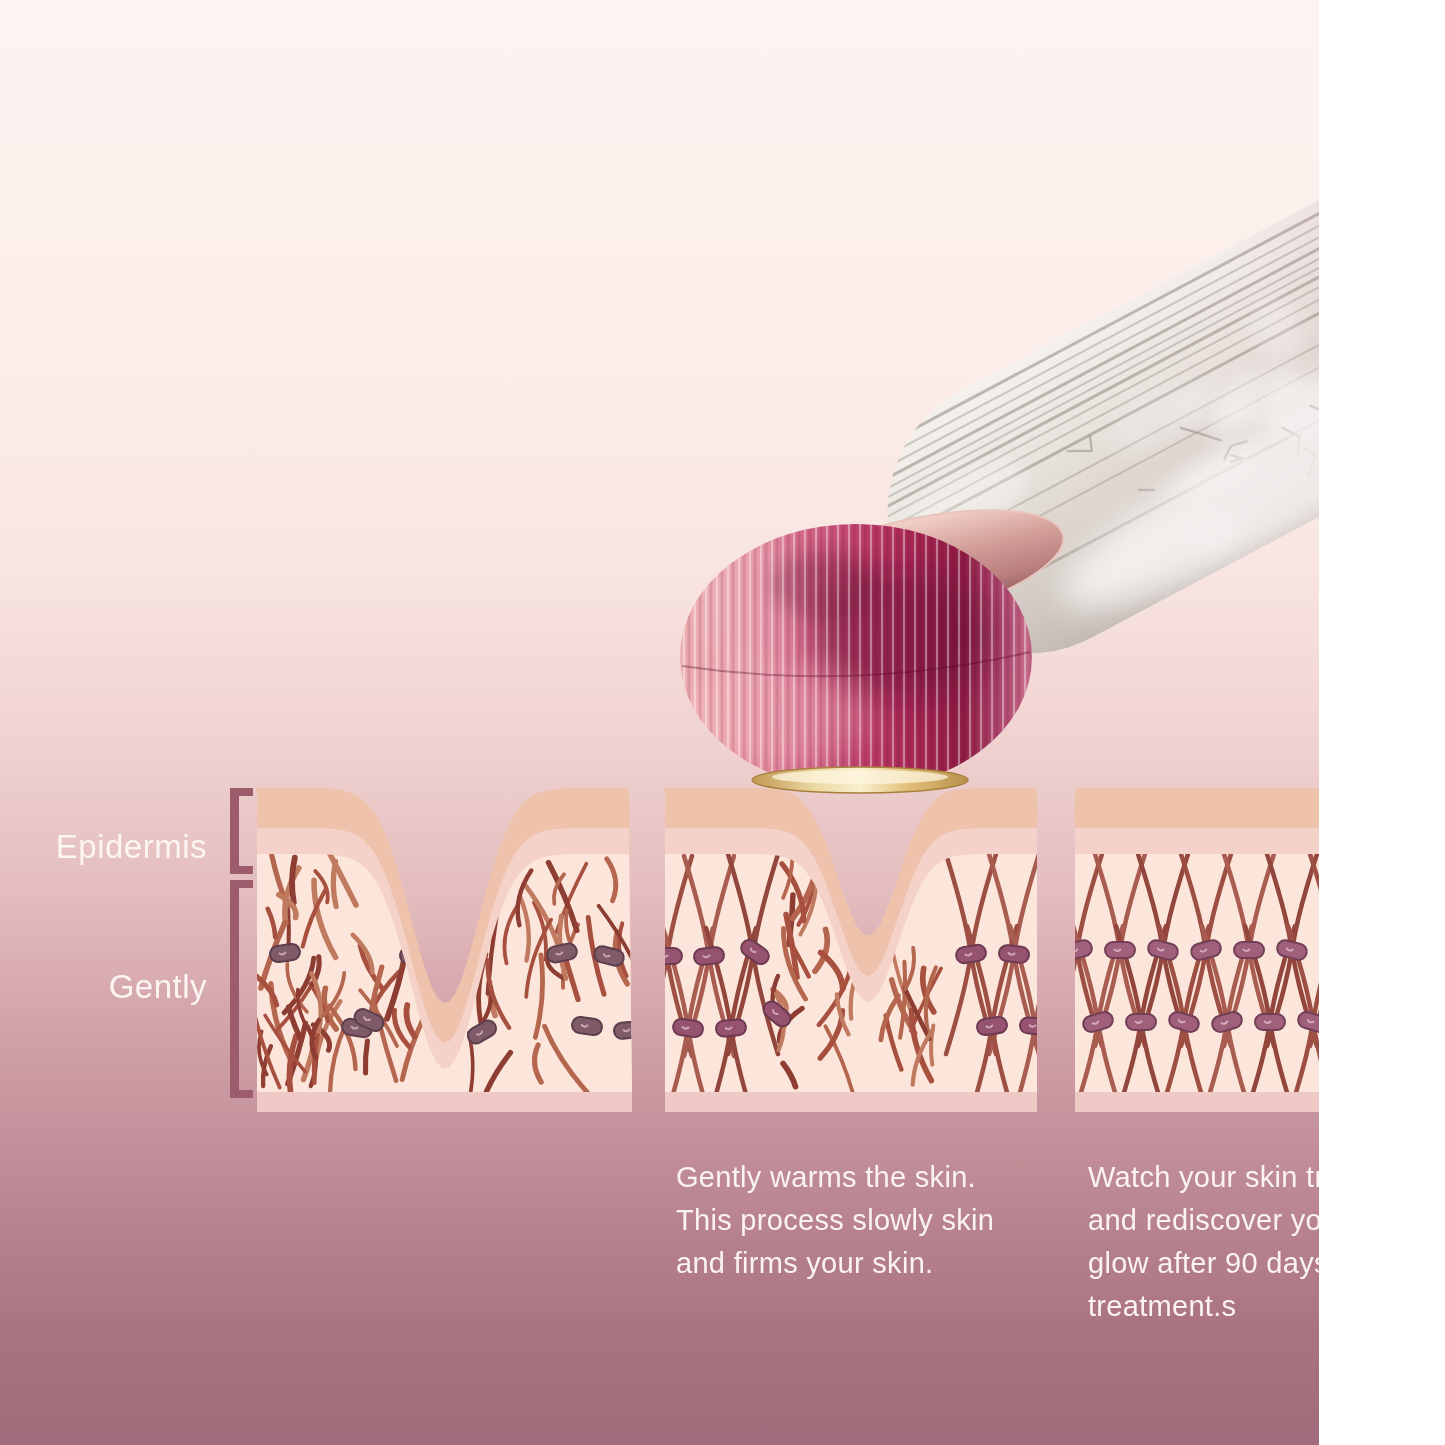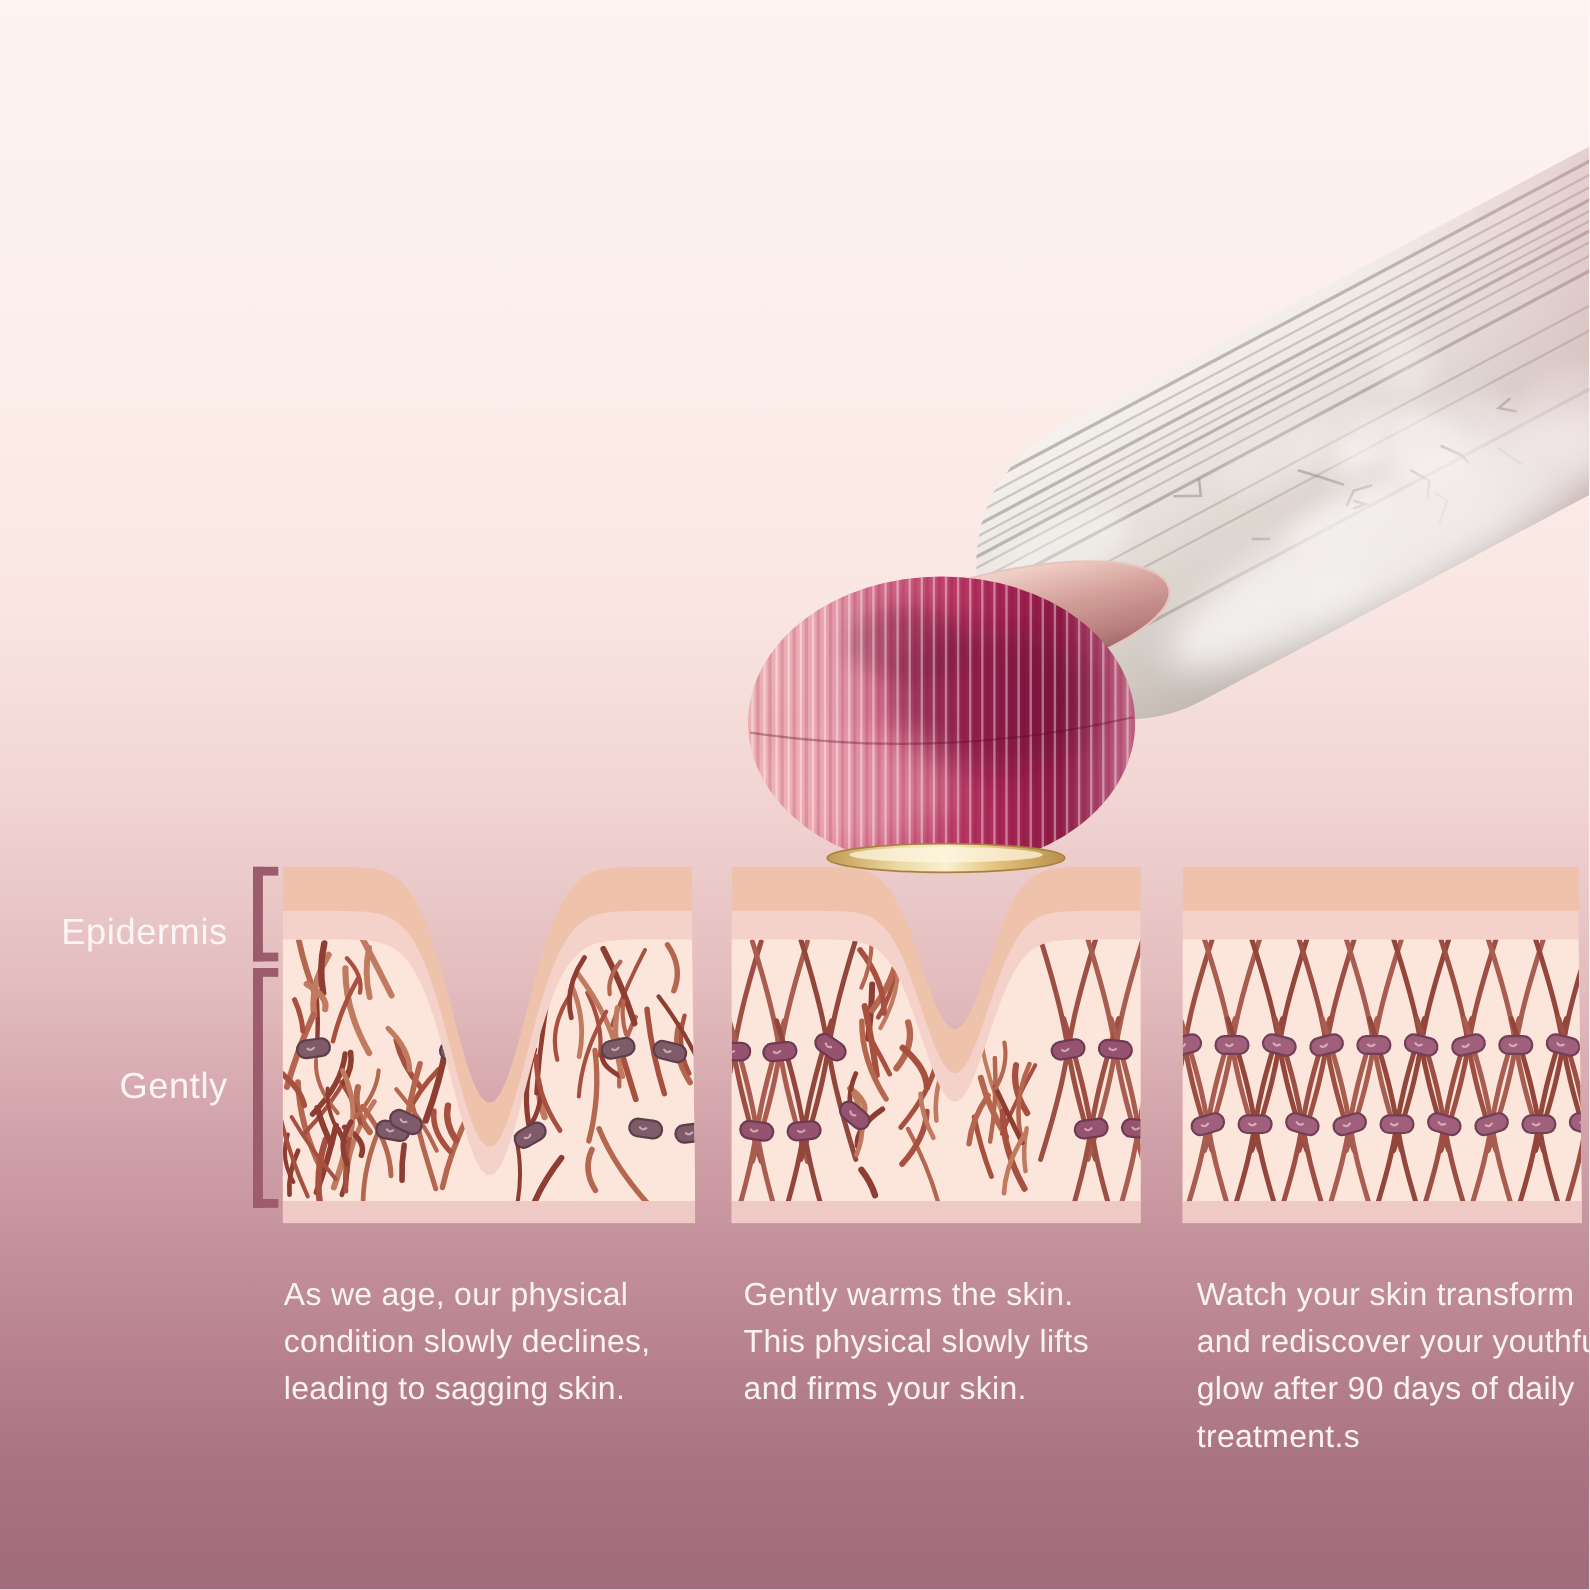--- a/index.html
+++ b/index.html
@@ -1,18 +1,18 @@
 <!DOCTYPE html>
 <html><head>
 <meta charset="utf-8">
 <style>
   html,body{margin:0;padding:0;}
   body{font-family:"Liberation Sans", sans-serif;}
   .stage{
-    position:relative;width:1445px;height:1445px;overflow:hidden;
+    position:relative;width:1319px;height:1445px;overflow:hidden;
     background:linear-gradient(180deg,
       #fdf3f0 0%, #fcefeb 22%, #f9e6e2 38%, #f1d5d3 50%,
       #e3bcbe 62%, #d0a0a8 72%, #bb8792 83%, #aa7382 92%, #a06b7a 100%);
   }
   .panel-svg{position:absolute;}
   .device-svg{position:absolute;left:0;top:0;pointer-events:none;}
   .skin-label{
     position:absolute;color:#fcf5f3;font-size:33px;letter-spacing:.5px;
     text-align:right;width:165px;left:42px;
   }
@@ -557,17 +557,16 @@
       <ellipse cx="860" cy="780" rx="108" ry="13" fill="url(#gGold)" stroke="#a9813f" stroke-width="1.5"></ellipse>
       <ellipse cx="860" cy="777" rx="88" ry="7" fill="#fdf6e0" opacity="0.75"></ellipse>
     </svg>
 
   <div class="bracket" style="top:788px;height:70px"></div>
   <div class="bracket" style="top:880px;height:202px"></div>
 
   <div class="skin-label" style="top:828px">Epidermis</div>
   <div class="skin-label" style="top:968px">Gently</div>
 
-  <div class="caption" style="left:258px;width:350px">As we age, our physical condition slowly declines, leading to sagging skin.</div>
-  <div class="caption" style="left:676px;width:340px">Gently warms the skin. This physical slowly lifts and firms your skin.</div>
+  <div class="caption" style="left:676px;width:340px">Gently warms the skin. This process slowly skin and firms your skin.</div>
   <div class="caption" style="left:1088px;width:375px">Watch your skin transform and rediscover your youthful glow after 90 days of daily treatment.s</div>
 
 </div>
 
 </body></html>

